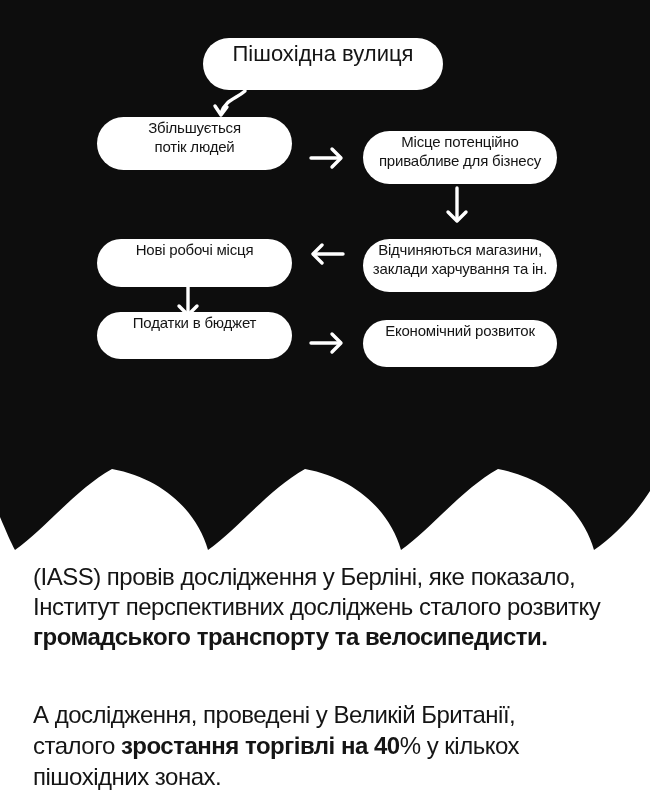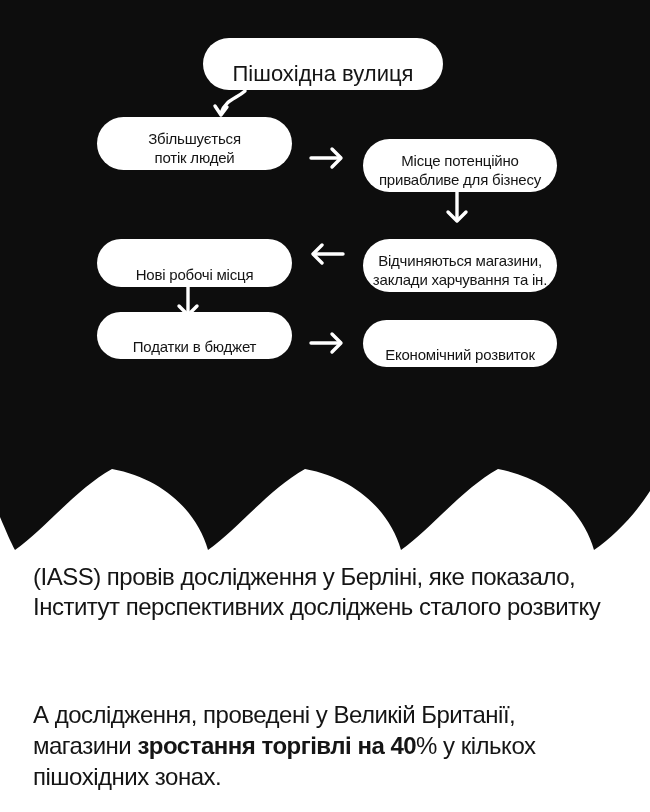--- a/index.html
+++ b/index.html
@@ -7,21 +7,21 @@
     position:relative;width:650px;height:812px;overflow:hidden;
     background:#ffffff;
     font-family:"Liberation Sans","DejaVu Sans",sans-serif;
   }
   
   #dark{position:absolute;left:0;top:0;width:650px;height:555px;background:#0d0d0d;}
   #wave{position:absolute;left:0;bottom:0;width:650px;height:90px;display:block;}
   
   .pill{
     position:absolute;background:#ffffff;border-radius:28px;
-    display:flex;align-items:flex-end;justify-content:center;text-align:center;
+    display:flex;align-items:flex-start;justify-content:center;text-align:center;
     color:#141414;font-size:15px;line-height:1.26;letter-spacing:-0.2px;
     white-space:pre-line;padding:2px 8px;box-sizing:border-box;
   }
   .pill.title{font-size:22px;letter-spacing:0;font-weight:400;}
   .col-l{left:97px;width:195px;}
   .col-r{left:363px;width:194px;}
   
   .arr{position:absolute;}
   .arr svg{display:block;}
   .arr path,.arr line,.arr polyline{
@@ -56,21 +56,21 @@
     <div class="pill col-l" style="top:117px;height:53px;">
       <span>Збільшується
 потік людей</span>
     </div>
     <div class="arr" style="left:308px;top:145px;">
       <svg width="38" height="26" viewBox="0 0 38 26">
         <line x1="3" y1="13" x2="32" y2="13"></line>
         <polyline points="24,4 33,13 24,22"></polyline>
       </svg>
     </div>
-    <div class="pill col-r" style="top:131px;height:53px;margin-top:8px;">
+    <div class="pill col-r" style="top:131px;height:53px;">
       <span>Місце потенційно
 привабливе для бізнесу</span>
     </div>
 
     <div class="arr" style="left:445px;top:186px;">
       <svg width="24" height="40" viewBox="0 0 24 40">
         <line x1="12" y1="2" x2="12" y2="34"></line>
         <polyline points="3,26 12,35 21,26"></polyline>
       </svg>
     </div>
@@ -120,21 +120,22 @@
         C 431,64 462,24 498,4
         C 548,13 583,46 594,85
         C 616,70 636,48 650,26
         L 650,92 L 0,92 Z"></path>
     </svg>
   </div>
 
   <div id="p1" class="para" style="top:562px;">
       <div><span>(IASS) провів дослідження у Берліні, яке показало,</span></div>
       <div><span>Інститут перспективних досліджень сталого розвитку</span></div>
+      <div><span class="b">громадського транспорту та велосипедисти.</span></div>
     </div>
 
   <div id="p2" class="para" style="top:699px;">
       <div><span>А дослідження, проведені у Великій Британії,</span></div>
-      <div><span>магазини </span><span class="b">зростання торгівлі на 40</span><span>%</span><span> у кількох</span></div>
+      <div><span>сталого </span><span class="b">зростання торгівлі на 40</span><span>%</span><span> у кількох</span></div>
       <div><span>пішохідних зонах.</span></div>
     </div>
 
 </div>
 
 </body></html>

